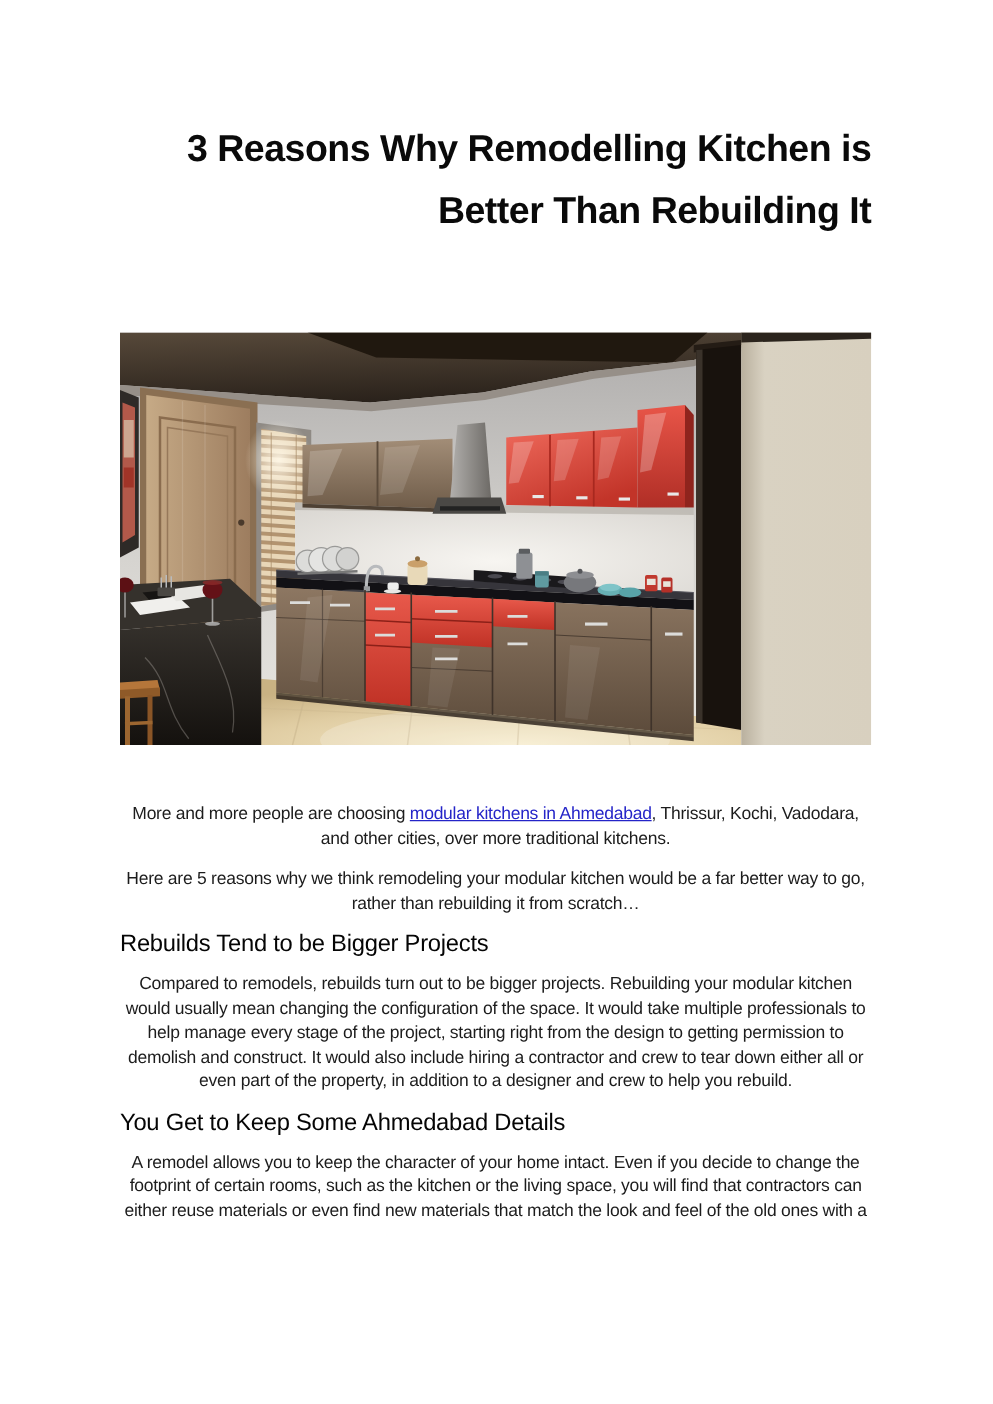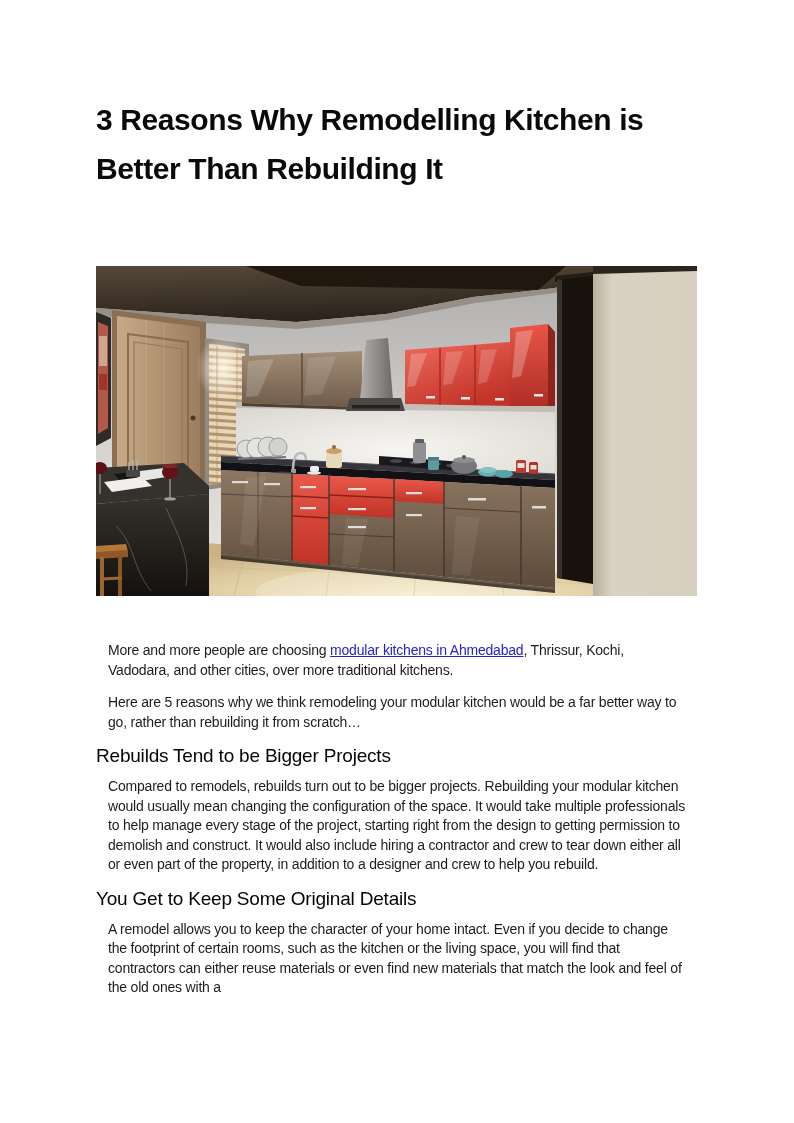--- a/index.html
+++ b/index.html
@@ -4,27 +4,27 @@
 <style>
   html,body{margin:0;padding:0}
   body{
     width:794px;height:1123px;background:#ffffff;
     font-family:"Liberation Sans",sans-serif;color:#191919;
     position:relative;overflow:hidden;
   }
   .page{position:absolute;inset:0;padding:95px 97px 0 96px;box-sizing:border-box}
   h1.title{
     font-size:30px;line-height:49px;font-weight:700;color:#0a0a0a;
-    margin:0;letter-spacing:-0.4px;max-width:601px;
+    margin:0;letter-spacing:-0.4px;max-width:601px;text-align:right;
   }
   figure.hero{margin:73px 0 0;width:601px;height:330px;padding:0}
   figure.hero svg{display:block}
   .doc p{
     font-size:14px;line-height:19.5px;letter-spacing:-0.2px;
-    margin:0 12px 13px;max-width:601px;color:#1c1c1c;
+    margin:0 0 13px;max-width:601px;color:#1c1c1c;text-align:center;
   }
   .doc p.first-p{margin-top:45px}
   h2.subhead{
     font-size:19px;line-height:22px;font-weight:400;color:#050505;
     margin:4px 0 10px;letter-spacing:-0.2px;
   }
   a.doc-link{color:var(--link-color,#2424c8);text-decoration:underline;cursor:pointer}
 </style>
 </head>
 <body>
@@ -318,18 +318,18 @@
   <div class="doc">
     <p class="first-p"><span>More and more people are choosing </span><a class="doc-link" href="#">modular kitchens in Ahmedabad</a><span>, Thrissur, Kochi, Vadodara, and other cities, over more traditional kitchens.</span></p>
 
 
     <p>Here are 5 reasons why we think remodeling your modular kitchen would be a far better way to go, rather than rebuilding it from scratch…</p>
 
     <h2 class="subhead">Rebuilds Tend to be Bigger Projects</h2>
 
     <p>Compared to remodels, rebuilds turn out to be bigger projects. Rebuilding your modular kitchen would usually mean changing the configuration of the space. It would take multiple professionals to help manage every stage of the project, starting right from the design to getting permission to demolish and construct. It would also include hiring a contractor and crew to tear down either all or even part of the property, in addition to a designer and crew to help you rebuild.</p>
 
-    <h2 class="subhead">You Get to Keep Some Original Details</h2>
+    <h2 class="subhead">You Get to Keep Some Ahmedabad Details</h2>
 
     <p>A remodel allows you to keep the character of your home intact. Even if you decide to change the footprint of certain rooms, such as the kitchen or the living space, you will find that contractors can either reuse materials or even find new materials that match the look and feel of the old ones with a</p>
   </div>
 
 </div>
 
 </body></html>

